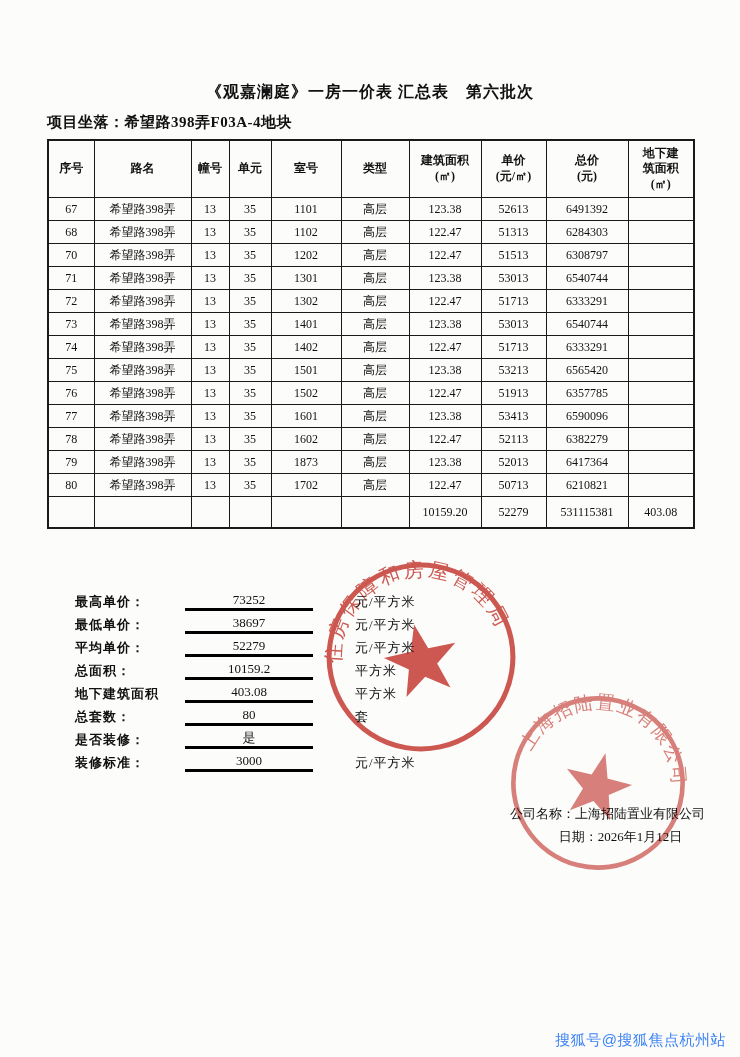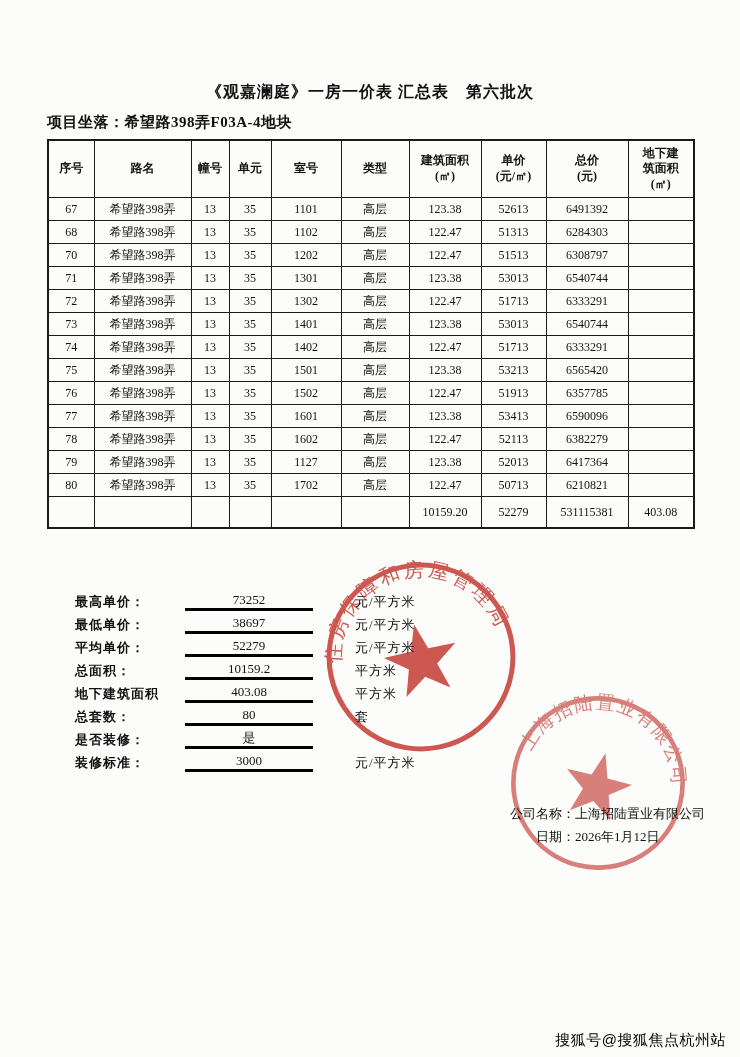--- a/index.html
+++ b/index.html
@@ -36,27 +36,27 @@
   .price-table tr.total-row td{height:30px;}
   .summary{position:absolute;top:588px;left:75px;}
   .srow{display:flex;align-items:flex-end;height:23px;font-size:13px;}
   .slabel{display:inline-block;width:110px;font-weight:bold;letter-spacing:1px;}
   .svalue{
     display:inline-block;width:128px;text-align:center;
     border-bottom:3px solid #000000;line-height:17px;
   }
   .sunit{display:inline-block;margin-left:42px;letter-spacing:1px;}
   .company-block{position:absolute;top:802px;left:510px;font-size:13px;line-height:23px;}
-  .company-block .date{padding-left:26px;}
+  .company-block .date{padding-left:26px;text-align:center;}
   .stamp{position:absolute;pointer-events:none;mix-blend-mode:multiply;}
   .stamp-1{top:556px;left:320px;width:202px;height:202px;opacity:0.82;transform:rotate(-12deg);}
   .stamp-2{top:690px;left:505px;width:186px;height:186px;opacity:0.62;transform:rotate(14deg);}
   .watermark{
     position:absolute;right:14px;bottom:7px;
-    font-size:15px;color:#000000;letter-spacing:0.5px;
+    font-size:15px;color:#3b82f6;letter-spacing:0.5px;
     font-family:"Liberation Sans","DejaVu Sans",sans-serif;
   }
 </style>
 </head>
 <body>
 
 <div class="page">
 
   <div class="title">《观嘉澜庭》一房一价表  汇总表　第六批次</div>
 
@@ -220,21 +220,21 @@
           <td>122.47</td>
           <td>52113</td>
           <td>6382279</td>
           <td></td>
         </tr>
         <tr>
           <td>79</td>
           <td>希望路398弄</td>
           <td>13</td>
           <td>35</td>
-          <td>1127</td>
+          <td>1873</td>
           <td>高层</td>
           <td>123.38</td>
           <td>52013</td>
           <td>6417364</td>
           <td></td>
         </tr>
         <tr>
           <td>80</td>
           <td>希望路398弄</td>
           <td>13</td>

